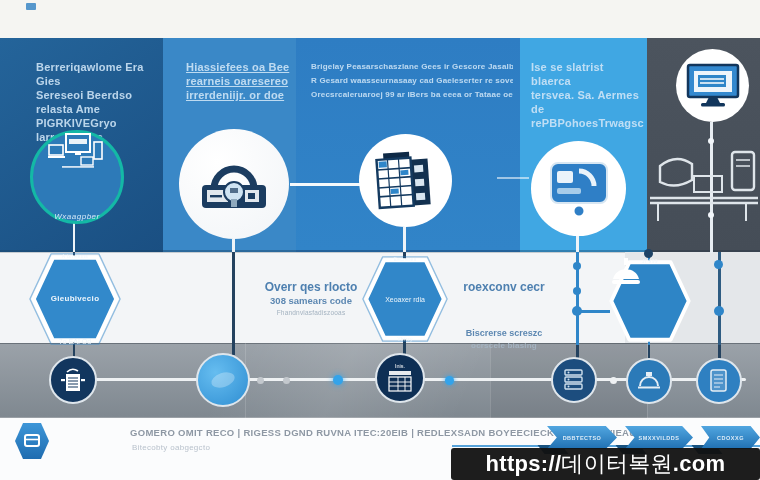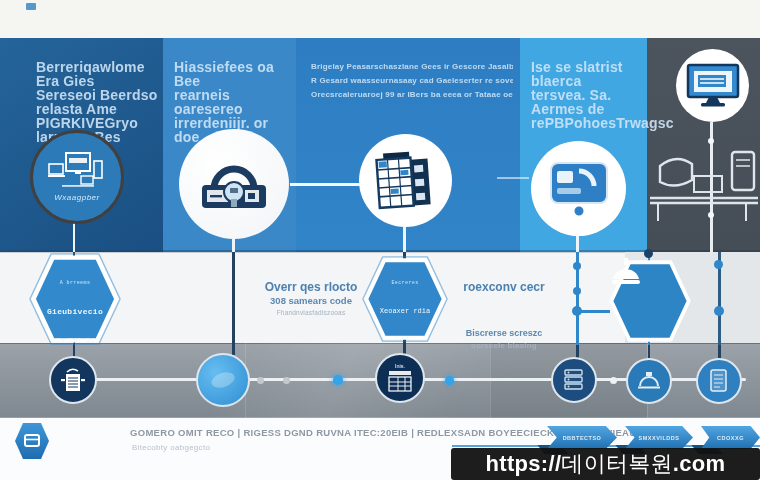--- a/index.html
+++ b/index.html
@@ -1,30 +1,30 @@
 <!DOCTYPE html>
 <html><head>
 <meta charset="utf-8">
 <style>
   html,body{margin:0;padding:0;background:#ddd;}
   .stage{position:relative;width:760px;height:480px;overflow:hidden;background:#f5f5f2;
          font-family:"Liberation Sans",sans-serif;}
   .abs{position:absolute;}
   .panel{position:absolute;top:38px;height:214px;border-bottom:2px solid rgba(8,25,45,.28);box-sizing:border-box;}
-  .ptext{position:absolute;font-size:14px;line-height:14px;font-weight:bold;letter-spacing:.2px;
+  .ptext{position:absolute;font-size:11px;line-height:14px;font-weight:bold;letter-spacing:.2px;
          color:rgba(208,230,247,.88);}
   .ptext.small{font-size:8px;white-space:nowrap;overflow:hidden;}
   .circle{position:absolute;border-radius:50%;display:flex;flex-direction:column;
           align-items:center;justify-content:center;}
   .line{position:absolute;}
   .dot{position:absolute;border-radius:50%;}
   .hexwrap{position:absolute;}
   .hexwrap svg{position:absolute;left:0;top:0;}
   .hextext{position:absolute;left:0;top:0;width:100%;height:100%;display:flex;flex-direction:column;
-           align-items:center;justify-content:flex-end;color:#eef6fc;text-align:center;gap:21px;font-family:Liberation Mono, monospace;}
+           align-items:center;justify-content:space-between;color:#eef6fc;text-align:center;gap:21px;}
   .hx-s{font-size:5px;opacity:.85;letter-spacing:.4px;}
   .hx-b{font-size:8px;font-weight:bold;letter-spacing:.3px;}
   .hx-m{font-size:7px;}
   .note{position:absolute;text-align:center;}
   .note .n1{font-size:12px;font-weight:bold;color:#4e80b0;line-height:13px;}
   .note .n2{font-size:9.5px;font-weight:bold;color:#5d88b2;line-height:13px;}
   .note .n3{font-size:6.5px;color:#a3b2c0;line-height:11px;letter-spacing:.2px;}
   .bandcircle{position:absolute;border-radius:50%;border:2px solid #dfe6ec;
               display:flex;align-items:center;justify-content:center;box-sizing:border-box;}
   .ribbon{position:absolute;top:426px;height:23px;background:linear-gradient(180deg,#51a6e0,#2070b2);
@@ -57,21 +57,21 @@
   <div class="panel" style="left:163px;width:133px;background:#3a88c7;"></div>
   <div class="panel" style="left:296px;width:224px;background:linear-gradient(180deg,#2e7dc3,#3184c8);"></div>
   <div class="panel" style="left:520px;width:127px;background:#40a7e3;"></div>
   <div class="panel" style="left:647px;width:113px;background:linear-gradient(180deg,#4c545e,#454d57);"></div>
 
   <div class="ptext" style="left:36px;top:60px;width:126px;">
     <div>Berreriqawlome Era Gies</div>
     <div>Sereseoi Beerdso relasta Ame</div>
     <div>PIGRKIVEGryo larrecoBBes</div>
   </div>
-  <div class="ptext" style="left:174px;top:60px;width:116px;">
+  <div class="ptext" style="left:186px;top:60px;width:116px;text-decoration:underline;">
     <div>Hiassiefees oa Bee</div>
     <div>rearneis oaresereo</div>
     <div>irrerdeniijr. or doe</div>
   </div>
   <div class="ptext small" style="left:311px;top:60px;width:202px;">
     <div>Brigelay Peasarschaszlane Gees ir Gescore Jasalbead</div>
     <div>R Gesard waasseurnasaay cad Gaeleserter re soves reolicer</div>
     <div>Orecsrcaleruaroej 99 ar IBers ba eeea or Tataae oerzdrs</div>
   </div>
   <div class="ptext" style="left:531px;top:60px;width:112px;">
@@ -112,21 +112,21 @@
   <div class="line" style="left:647.5px;top:345px;width:2.5px;height:14px;background:#24425f;"></div>
   <div class="line" style="left:718px;top:252px;width:2.5px;height:93px;background:#2f5c82;"></div>
   <div class="line" style="left:718px;top:345px;width:2.5px;height:14px;background:#24425f;"></div>
   <div class="dot" style="left:573px;top:262px;width:8px;height:8px;background:#2f86c9;"></div>
   <div class="dot" style="left:573px;top:287px;width:8px;height:8px;background:#2f86c9;"></div>
   <div class="dot" style="left:572px;top:306px;width:10px;height:10px;background:#2f86c9;"></div>
   <div class="dot" style="left:644px;top:249px;width:9px;height:9px;background:#1d4265;"></div>
   <div class="dot" style="left:714px;top:260px;width:9px;height:9px;background:#2f86c9;"></div>
   <div class="dot" style="left:714px;top:306px;width:10px;height:10px;background:#2f86c9;"></div>
 
-  <div class="circle" style="left:30px;top:130px;width:88px;height:88px;background:#2d7ab8;border:3px solid #404040;">
+  <div class="circle" style="left:30px;top:130px;width:88px;height:88px;background:#2d7ab8;border:3px solid #14b8a6;justify-content:space-between;">
     <svg width="58" height="38" viewBox="0 0 58 38">
       <rect x="18" y="1" width="24" height="18" fill="none" stroke="#fff" stroke-width="2"></rect>
       <rect x="21" y="6" width="18" height="5" fill="#fff" opacity=".9"></rect>
       <rect x="27" y="19" width="6" height="3" fill="#fff"></rect>
       <rect x="1" y="12" width="14" height="10" fill="none" stroke="#fff" stroke-width="1.6"></rect>
       <rect x="0" y="23" width="17" height="2" fill="#fff"></rect>
       <rect x="46" y="9" width="8" height="17" fill="none" stroke="#fff" stroke-width="1.6"></rect>
       <rect x="33" y="24" width="12" height="8" fill="none" stroke="#fff" stroke-width="1.4"></rect>
       <rect x="14" y="33" width="32" height="1.8" fill="#fff" opacity=".8"></rect>
     </svg>

